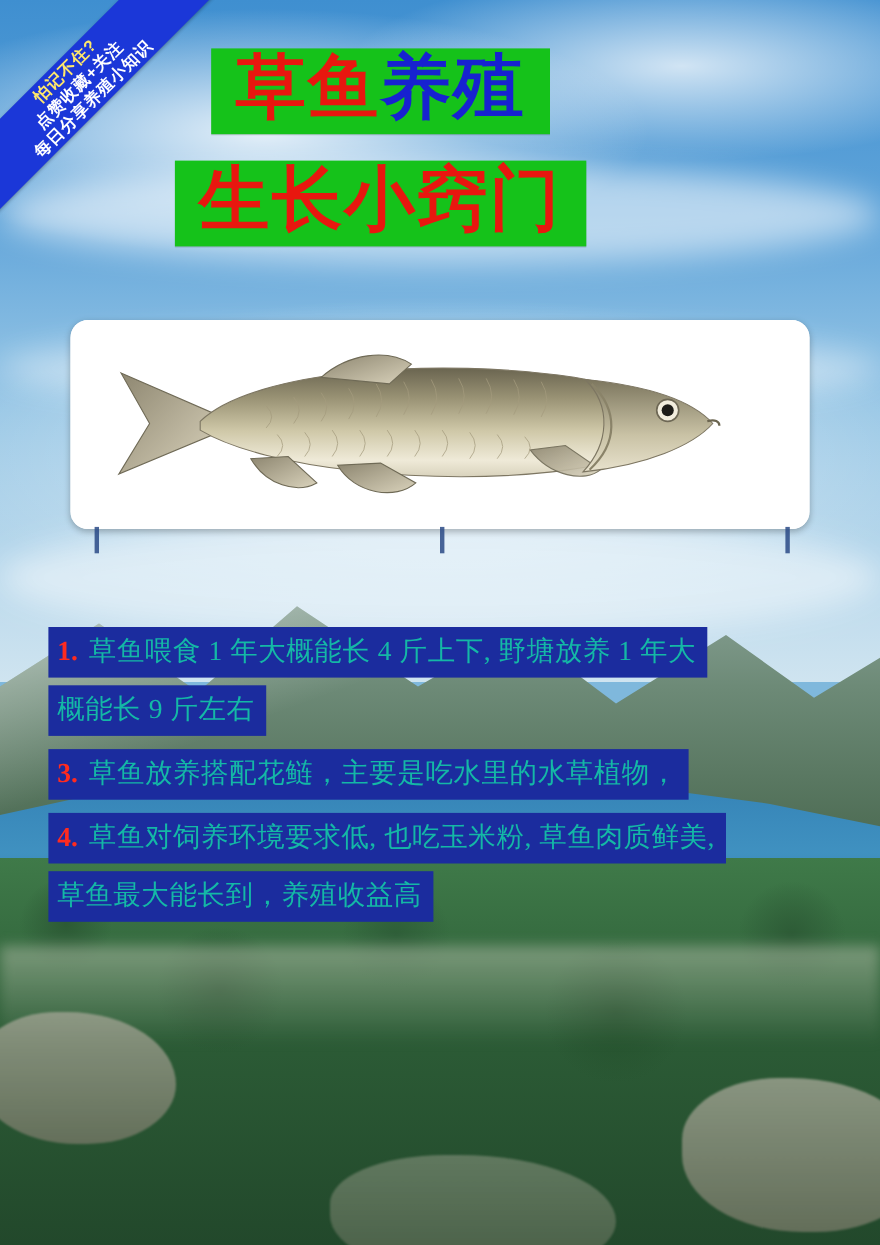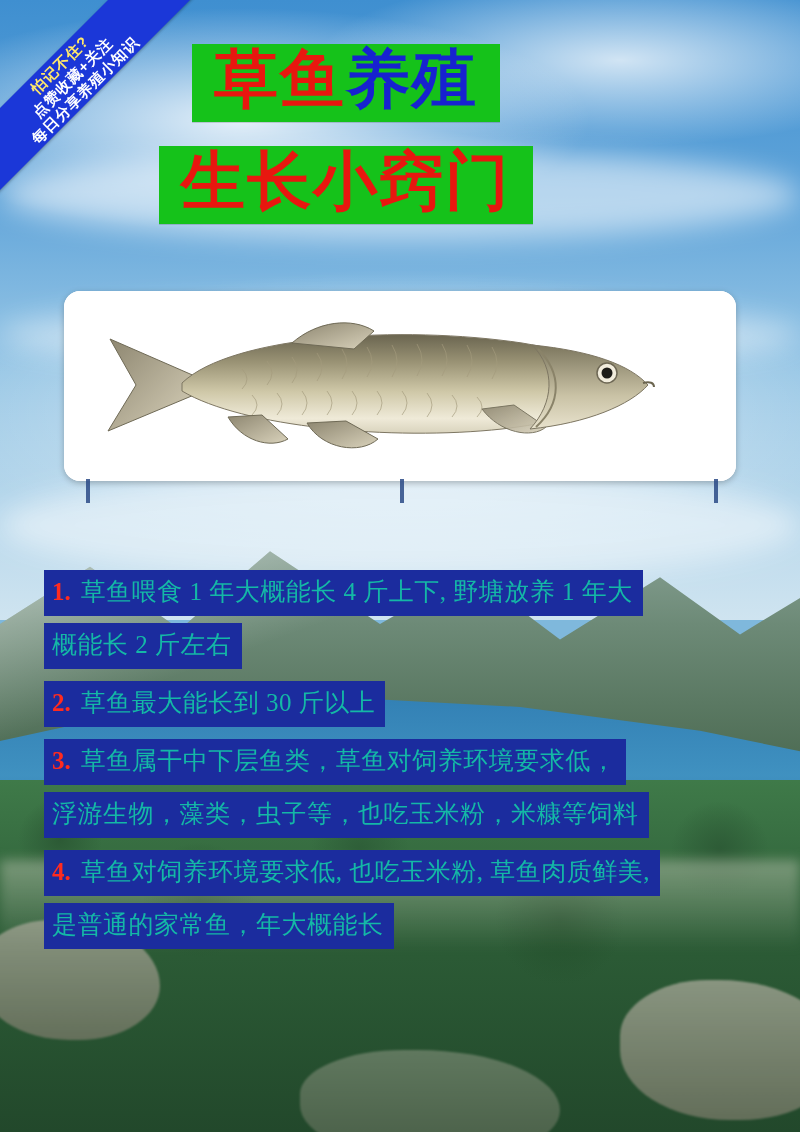--- a/index.html
+++ b/index.html
@@ -312,46 +312,37 @@
   <div class="post" style="left:714px; top:479px;"></div>
 
   <div class="list">
 
     <div class="item">
       <div class="line">
         <span class="num">1.</span>
           <span class="txt">草鱼喂食 1 年大概能长 4 斤上下, 野塘放养 1 年大</span>
       </div>
       <div class="line">
-        <span class="txt">概能长 2 斤左右</span>
-      </div>
-    </div>
+        <span class="txt">概能长 9 斤左右</span>
+      </div>
+    </div>
+
 
     <div class="item">
       <div class="line">
-        <span class="num">2.</span>
-          <span class="txt">草鱼最大能长到 30 斤以上</span>
-      </div>
-    </div>
-
-    <div class="item">
-      <div class="line">
         <span class="num">3.</span>
-          <span class="txt">草鱼属干中下层鱼类，草鱼对饲养环境要求低，</span>
-      </div>
-      <div class="line">
-        <span class="txt">浮游生物，藻类，虫子等，也吃玉米粉，米糠等饲料</span>
+          <span class="txt">草鱼放养搭配花鲢，主要是吃水里的水草植物，</span>
       </div>
     </div>
 
     <div class="item">
       <div class="line">
         <span class="num">4.</span>
           <span class="txt">草鱼对饲养环境要求低, 也吃玉米粉, 草鱼肉质鲜美,</span>
       </div>
       <div class="line">
-        <span class="txt">是普通的家常鱼，年大概能长</span>
+        <span class="txt">草鱼最大能长到，养殖收益高</span>
       </div>
     </div>
 
 
   </div>
 </div>
 
 </body></html>

